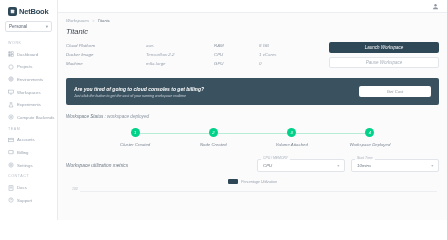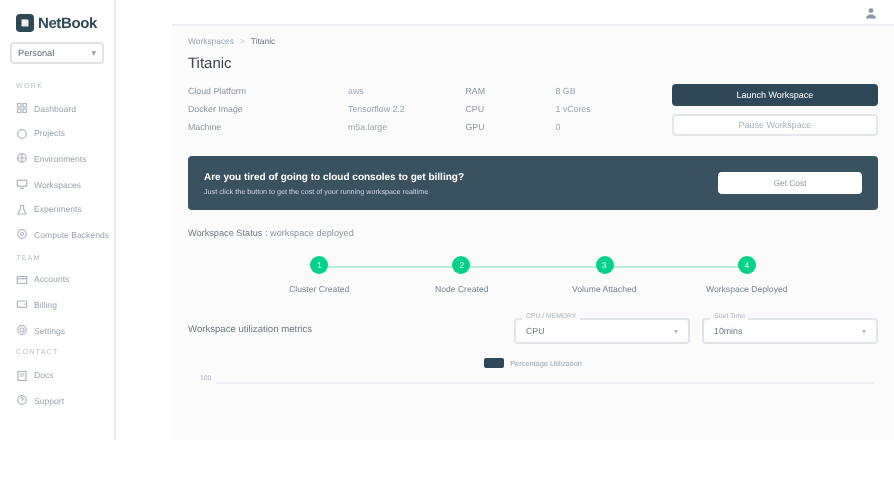--- a/index.html
+++ b/index.html
@@ -2,21 +2,21 @@
 <html><head>
 <meta charset="utf-8">
 <style>
   * { box-sizing: border-box; margin: 0; padding: 0; }
   html, body {
     width: 447px; height: 220px;
     font-family: "Liberation Sans", sans-serif;
     background: #ffffff;
     overflow: hidden;
   }
-  .app { display: flex; width: 447px; height: 220px; position: relative; gap: 28px; }
+  .app { display: flex; width: 447px; height: 220px; position: relative; }
 
   
   .sidebar {
     width: 58px; height: 220px;
     background: #ffffff;
     border-right: 1px solid #e8eaed;
     padding: 5px 5px 0 5px;
     flex: 0 0 58px;
     position: relative;
   }
@@ -51,21 +51,21 @@
 
   
   .main { flex: 1 1 auto; height: 220px; background: #fbfbfc; position: relative; overflow: hidden; }
   .topbar {
     height: 13px; background: #ffffff; border-bottom: 1px solid #eceef1;
     display: flex; align-items: center; justify-content: flex-end; padding-right: 8px;
   }
   .avatar-ico { width: 7px; height: 7px; color: #8d97a3; }
   .avatar-ico svg { display: block; width: 7px; height: 7px; }
 
-  .content { padding: 5px 8px 0 8px; }
+  .content { padding: 5px 8px 0 8px; font-style: italic; }
 
   .crumb { display: flex; align-items: center; gap: 3px; font-size: 4.2px; color: #9aa4b0; padding-bottom: 4px; }
   .crumb .sep { color: #c3cad2; }
   .crumb .cur { color: #6d7883; }
 
   .page-title { font-size: 7.5px; color: #3c4450; padding-bottom: 5px; font-weight: normal; }
 
   .info-row { display: flex; align-items: flex-start; }
   .spec-col { width: 148px; }
   .spec-col2 { width: 110px; }

